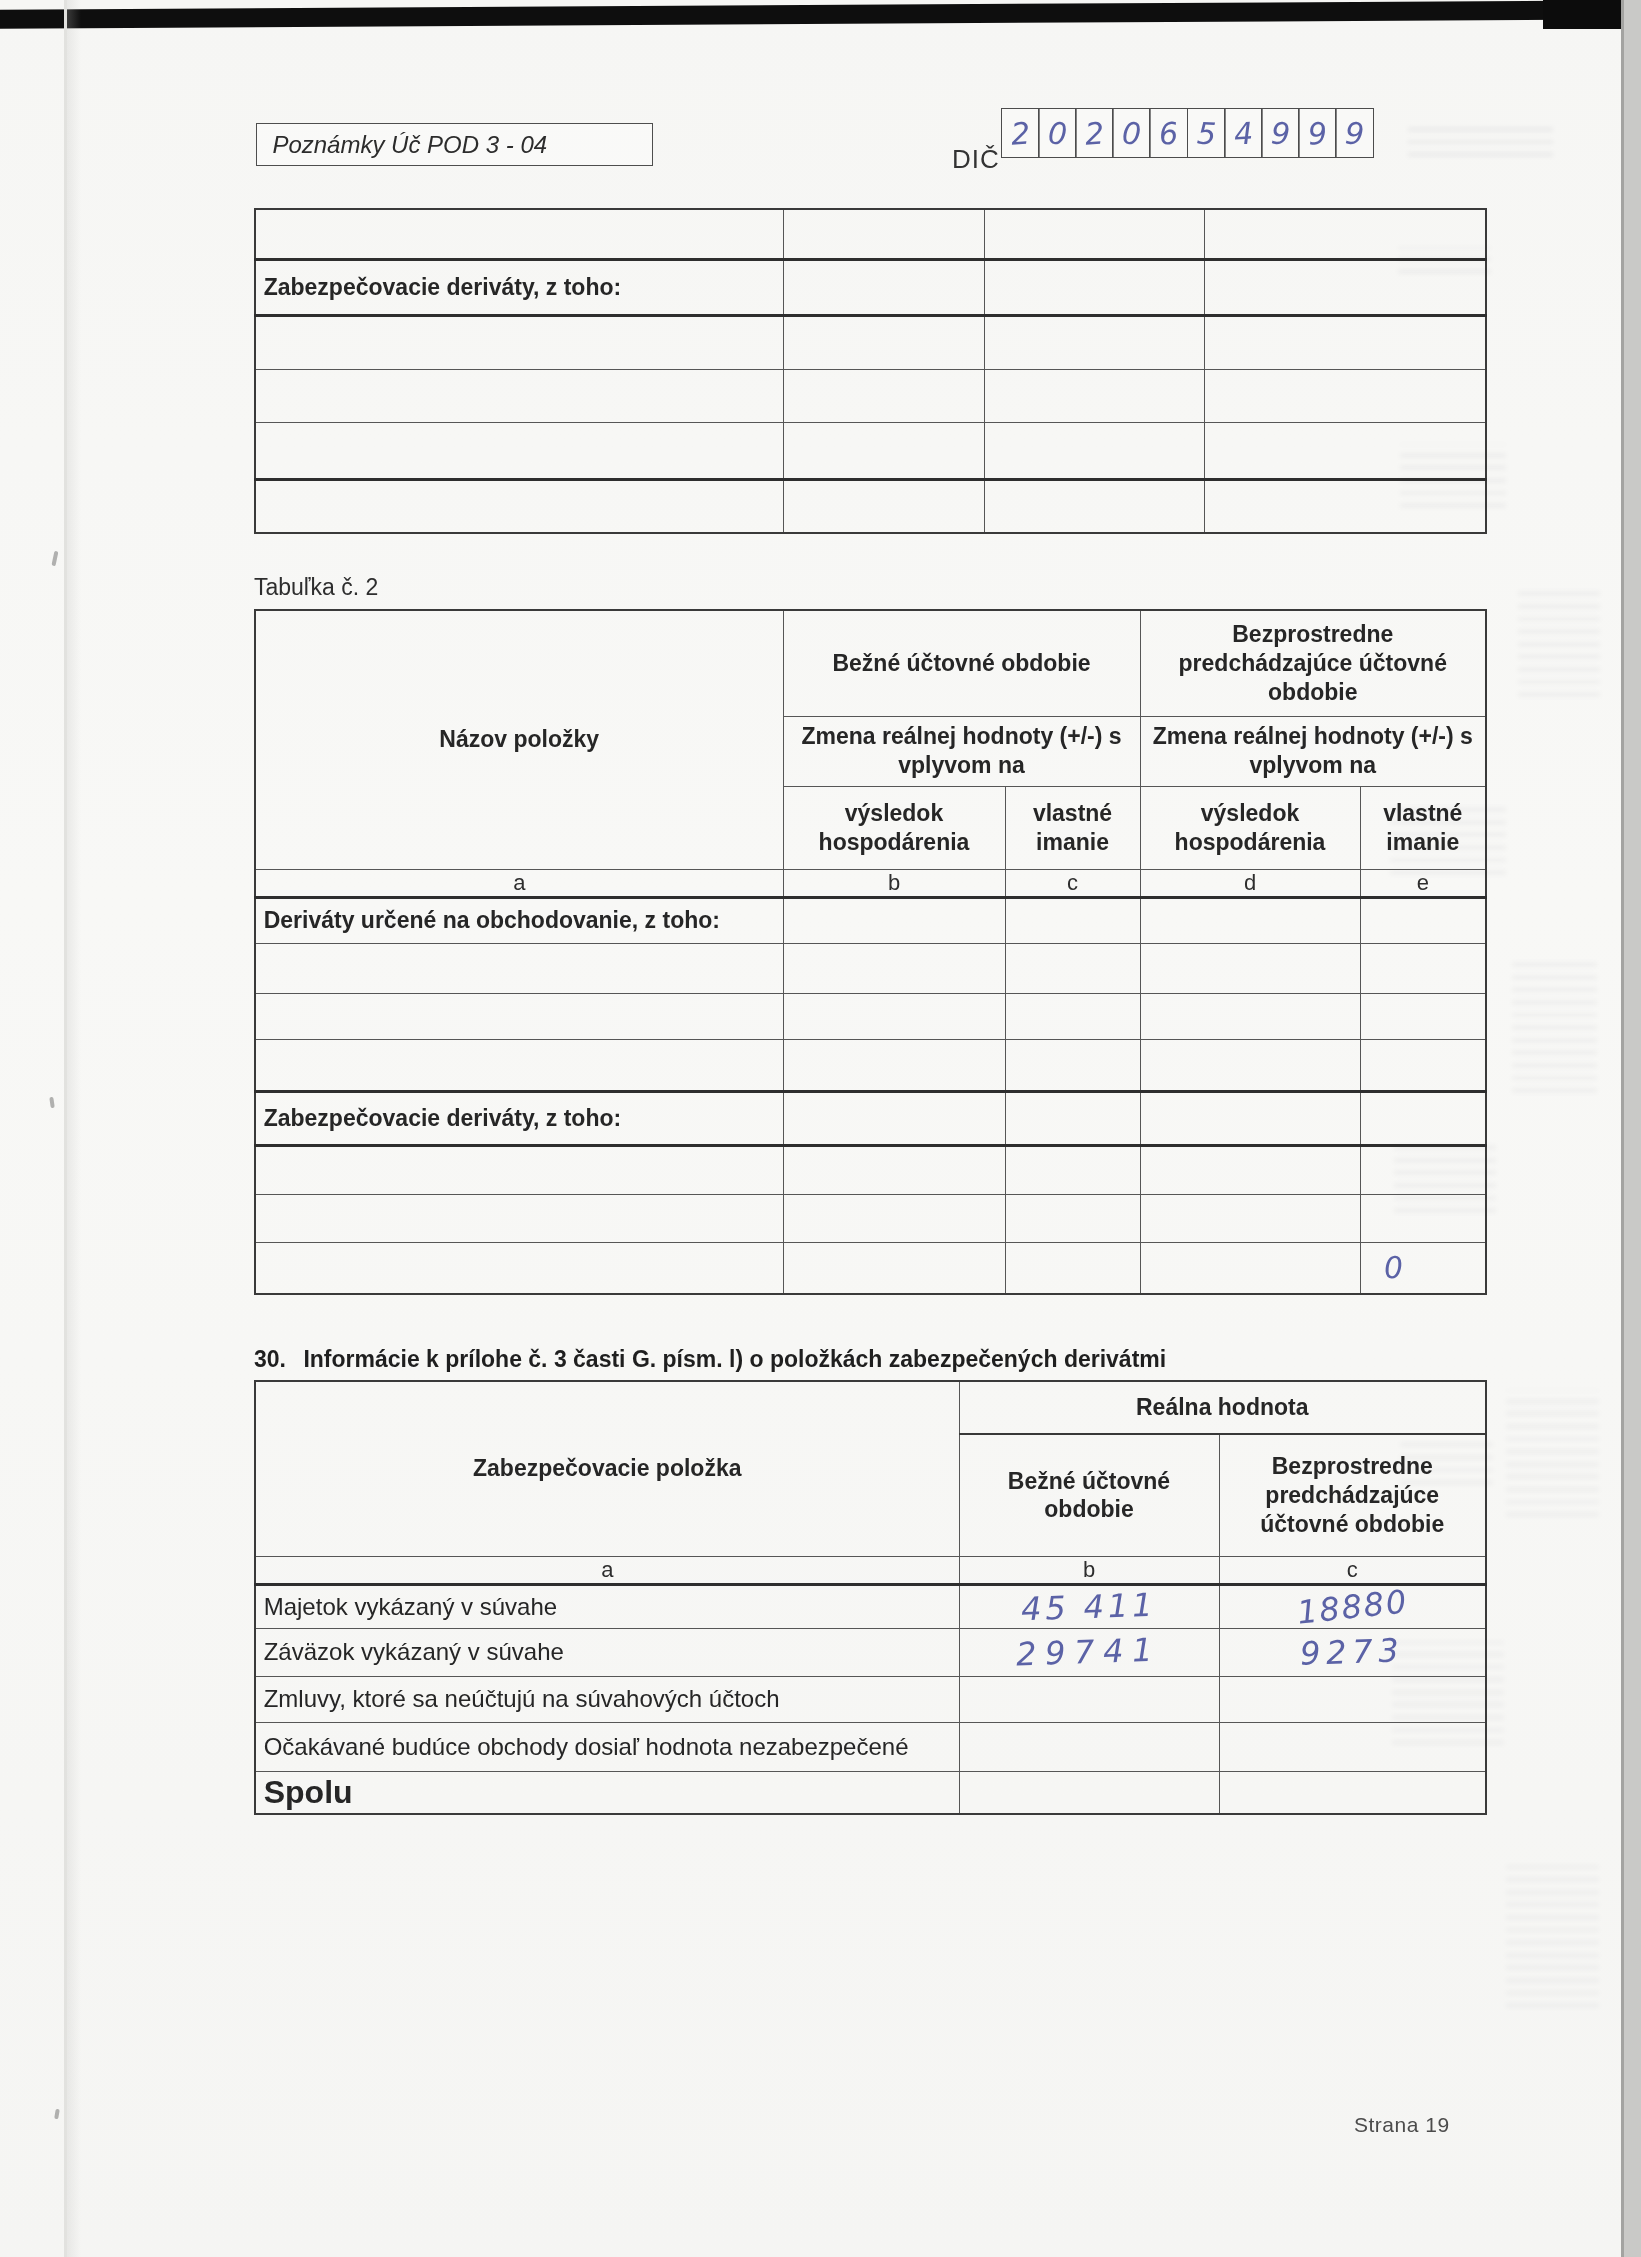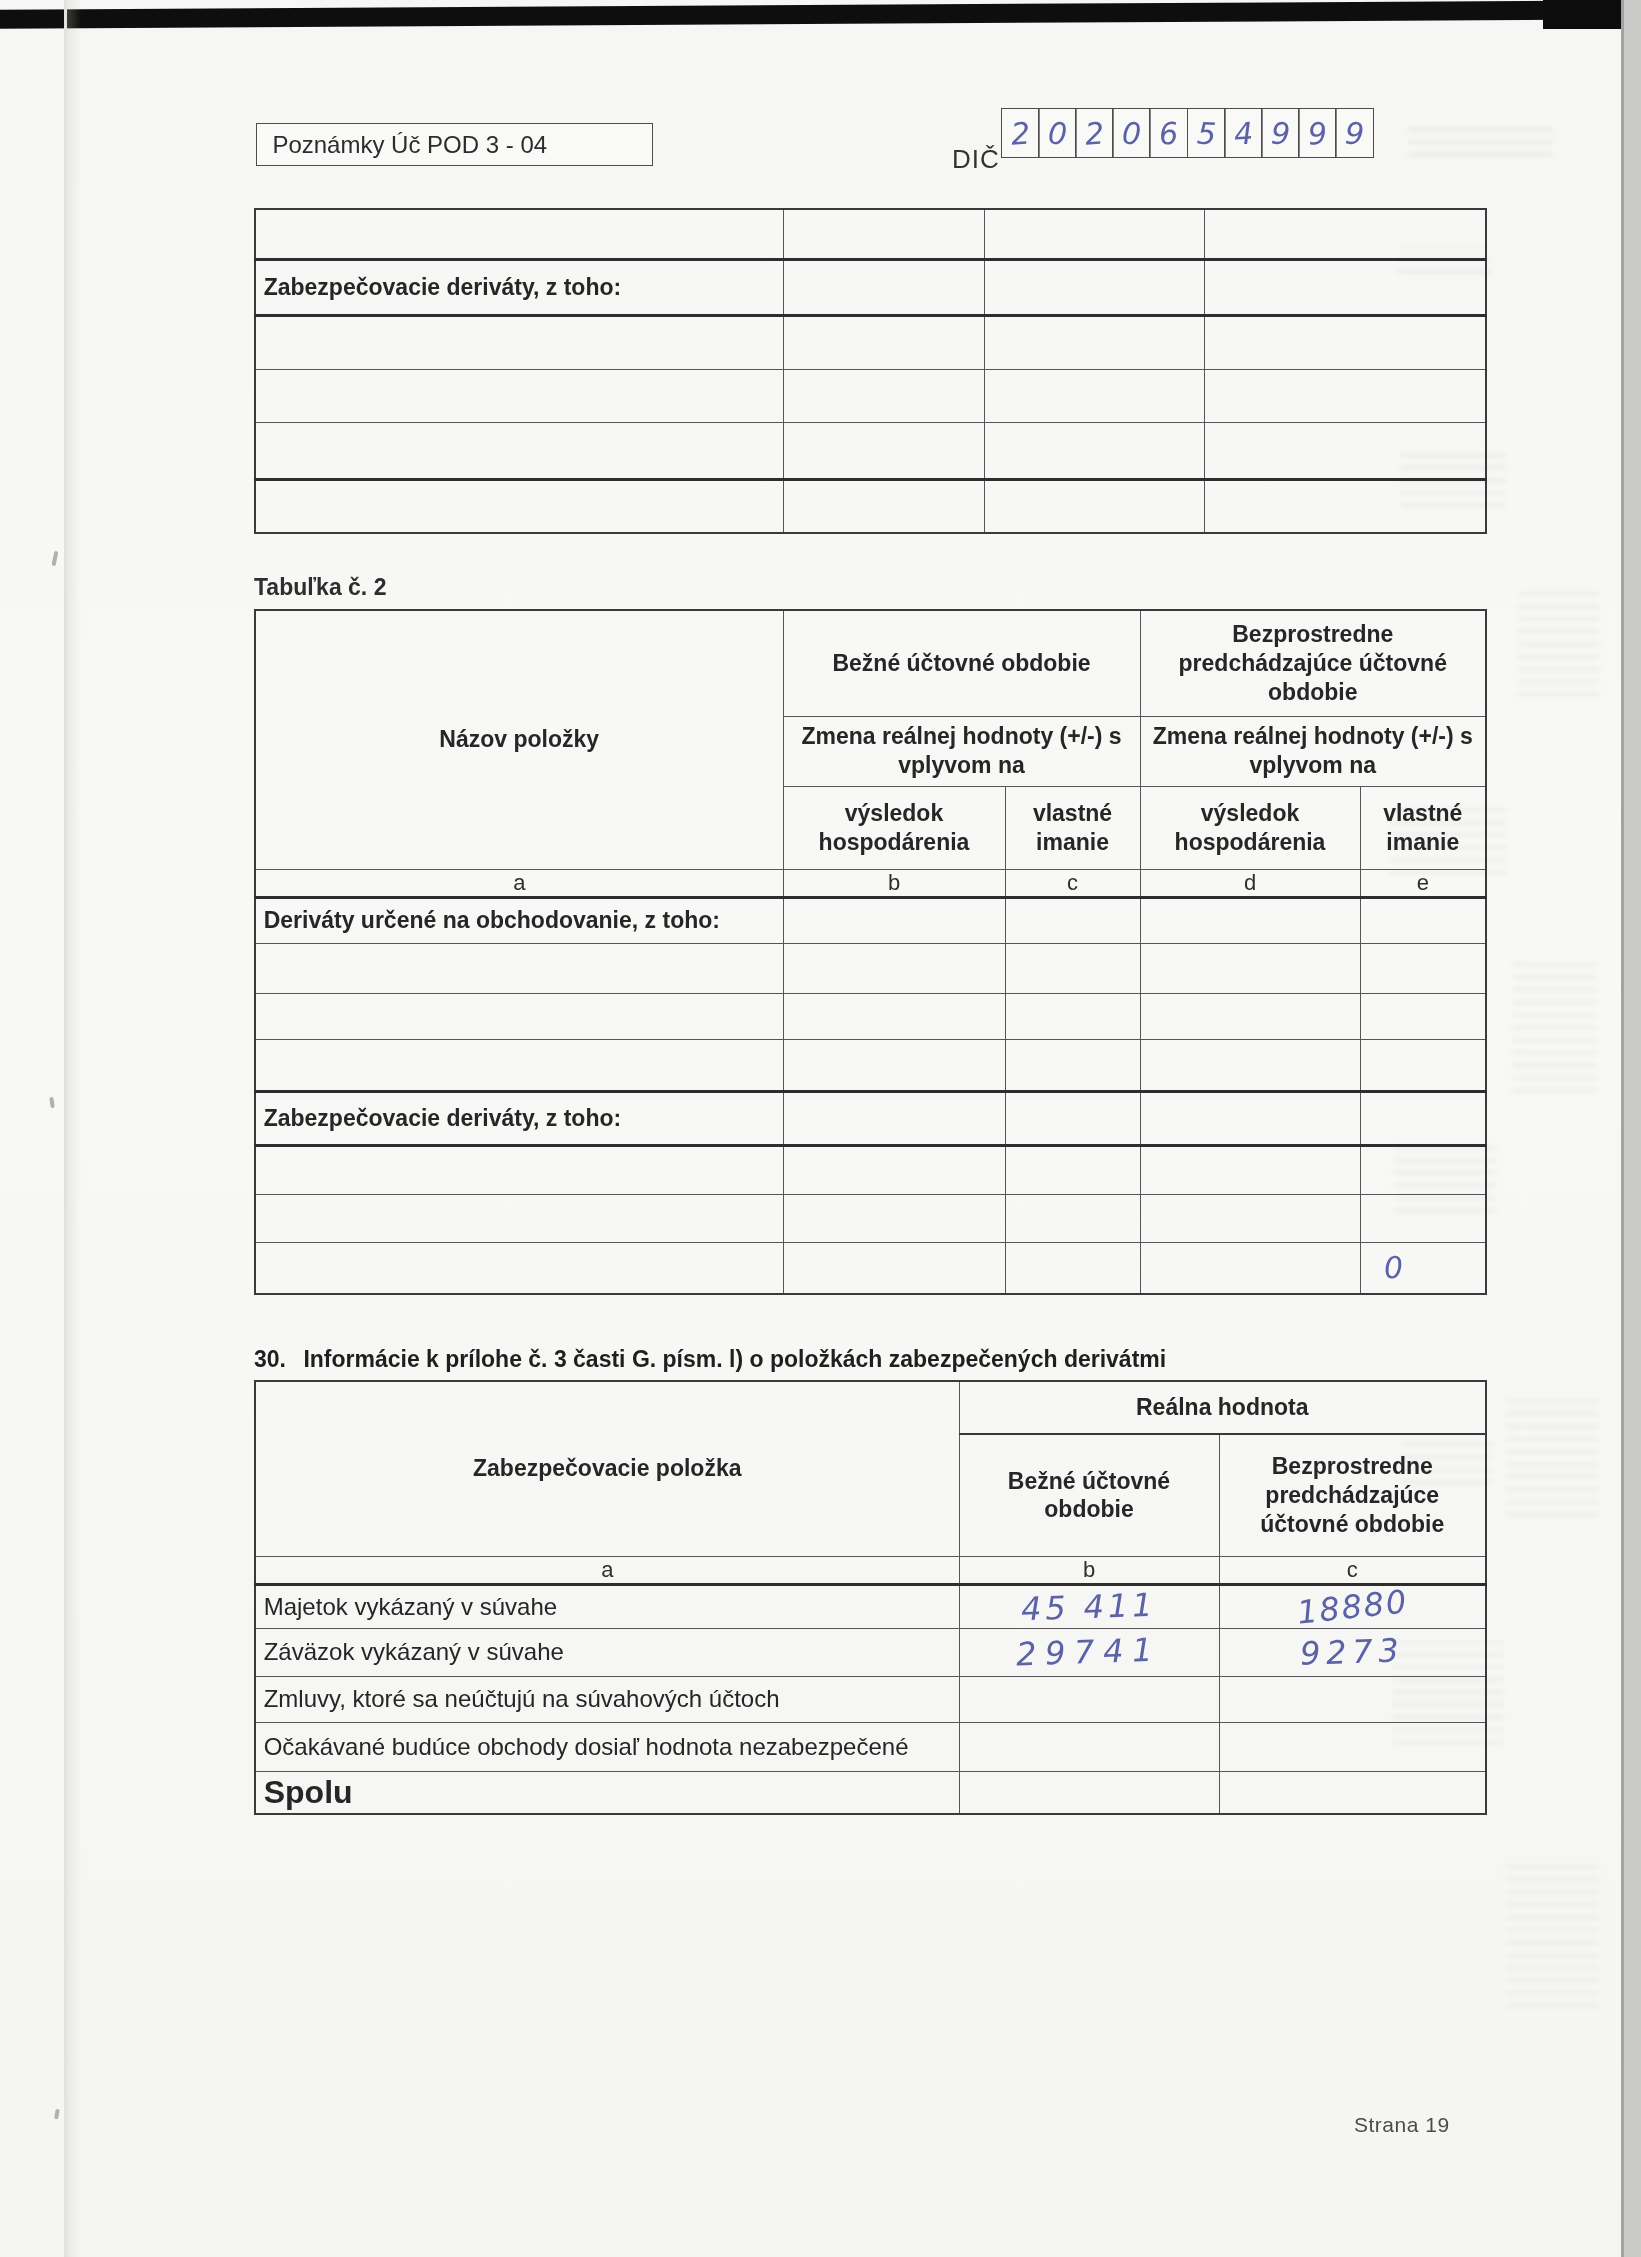--- a/index.html
+++ b/index.html
@@ -17,21 +17,21 @@
   .fold-line { position:absolute; left:64px; top:0; width:2.9px; height:2257px; background:#e2e2df; }
   .fold-shade { position:absolute; left:67px; top:0; width:13.5px; height:2257px;
     background:linear-gradient(90deg, rgba(190,190,188,.25), rgba(255,255,255,0)); }
   .speck { position:absolute; background:#8a8a88; opacity:.65; border-radius:1.9px; }
   .bleed { position:absolute; filter:blur(1.9px); pointer-events:none;
     background:repeating-linear-gradient(0deg, rgba(118,118,132,.5) 0 4.8px, rgba(0,0,0,0) 4.8px 12.6px); }
 
   
   .form-id-box { position:absolute; left:256px; top:123px; width:380px; height:41px;
     border:1.9px solid #4e4e4e; display:flex; align-items:center; padding-left:15.4px;
-    font-size:24px; color:#2c2c2c; background:rgba(255,255,255,.35); }
+    font-size:24px; color:#2c2c2c; background:rgba(255,255,255,.35);font-style:italic; }
   .dic-label { position:absolute; left:952px; top:144px; font-size:26px; color:#333; letter-spacing:1px; }
   .dic-boxes { position:absolute; left:1001px; top:108px; display:flex; }
   .dic-cell { width:37px; height:48px; border:1.9px solid #4c4c4c; margin-left:-1.9px;
     display:flex; align-items:center; justify-content:center; background:rgba(255,255,255,.3); }
   .dic-cell:first-child { margin-left:0; }
 
   
   .hw { font-family:"DejaVu Sans", sans-serif; font-style:italic; color:#5b62a6; font-weight:400; }
   .dic-cell .hw { font-size:30px; }
   .dic-cell:nth-child(odd) .hw { transform:rotate(-4deg); }
@@ -47,21 +47,21 @@
     vertical-align:middle; overflow:hidden; }
   table.t { border:2.9px solid #3a3a3a; }
   td.lbl { text-align:left; padding-left:11.6px; }
   td.c { text-align:center; }
   .b { font-weight:bold; }
   td.hc { text-align:center; font-weight:bold; padding:1.9px 5.8px; line-height:1.25;margin-top:36px; }
   tr.letters td { font-weight:400; font-size:22px; text-align:center; padding:0; color:#2e2e2e; }
   .hb { border-bottom:3.9px solid #2e2e2e !important; }
   .mb { border-bottom:2.9px solid #383838 !important; }
 
-  .t2-caption { position:absolute; left:254px; top:574px; font-size:23px; color:#2e2e2e;font-weight:bold; }
+  .t2-caption { position:absolute; left:254px; top:574px; font-size:23px; color:#2e2e2e; }
   .sec30 { position:absolute; left:254px; top:1346px; font-size:23px; font-weight:bold; color:#1f1f1f; width:1236px; }
   .sec30 .num { margin-right:17.4px; }
   .page-num { position:absolute; left:1354px; top:2113px; font-size:21px; color:#4c4c4c; letter-spacing:0.5px; }
 </style>
 </head>
 <body>
 
 <div class="scan">
 
   <div class="top-bar"></div>

